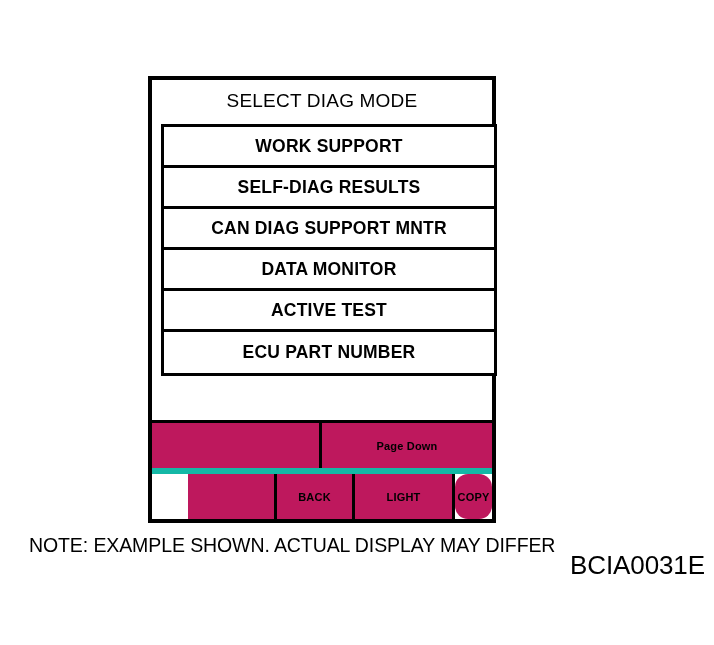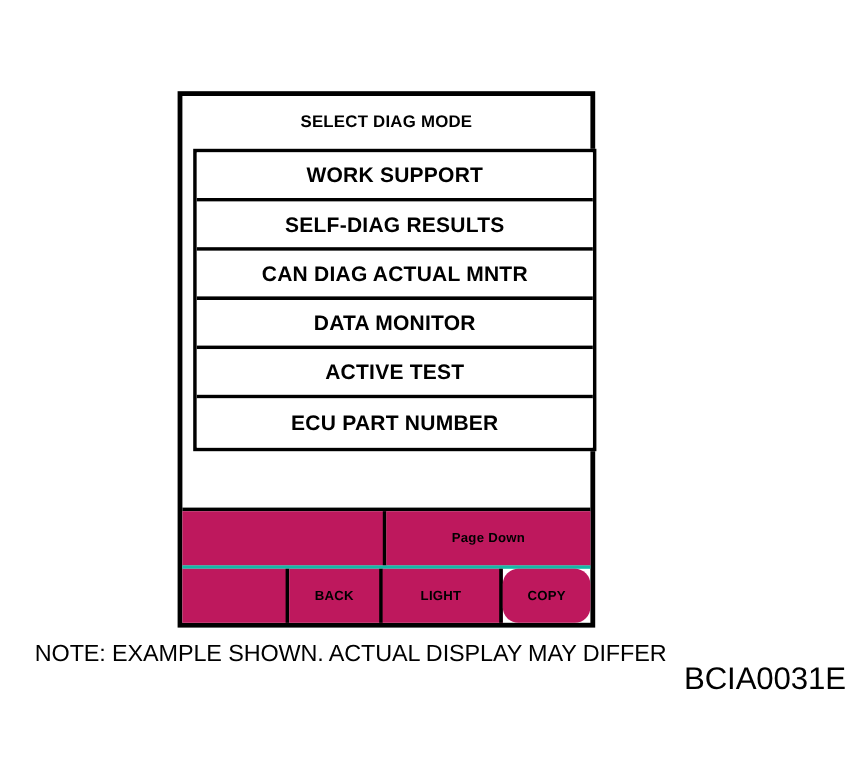--- a/index.html
+++ b/index.html
@@ -29,22 +29,22 @@
     background: #ffffff;
   }
 
   
   .screen-title {
     position: absolute;
     left: 0;
     top: 6px;
     width: 100%;
     text-align: center;
-    font-size: 14px;
-    font-weight: bold;
+    font-size: 19px;
+    font-weight: normal;
     letter-spacing: 0.2px;
     line-height: 30px;
   }
 
   
   .menu-box {
     position: absolute;
     left: 9px;
     top: 44px;
     width: 336px;
@@ -74,21 +74,22 @@
     left: 0;
     right: 0;
     bottom: 0;
     border-top: 3px solid #000000;
   }
   .softkey-row {
     display: flex;
     height: 45px;
   }
   .softkey-row.row-bottom {
-    border-top: 3px solid #14b8a6;
+    border-top: 6px solid #14b8a6;
+    padding-left: 36px;
   }
   .softkey {
     box-sizing: border-box;
     display: flex;
     align-items: center;
     justify-content: center;
     font-size: 11px;
     font-weight: bold;
     letter-spacing: 0.2px;
     background: #be185d;
@@ -131,21 +132,21 @@
 </head>
 <body>
 
 <div class="device-frame">
 
   <div class="screen-title">SELECT DIAG MODE</div>
 
   <div class="menu-box">
     <div class="menu-item">WORK SUPPORT</div>
     <div class="menu-item">SELF-DIAG RESULTS</div>
-    <div class="menu-item">CAN DIAG ACTUAL MNTR</div>
+    <div class="menu-item">CAN DIAG SUPPORT MNTR</div>
     <div class="menu-item">DATA MONITOR</div>
     <div class="menu-item">ACTIVE TEST</div>
     <div class="menu-item">ECU PART NUMBER</div>
   </div>
 
   <div class="softkey-area">
     <div class="softkey-row row-top">
       <div class="softkey sk-blank-wide"></div>
       <div class="softkey sk-pagedown">Page Down</div>
     </div>

